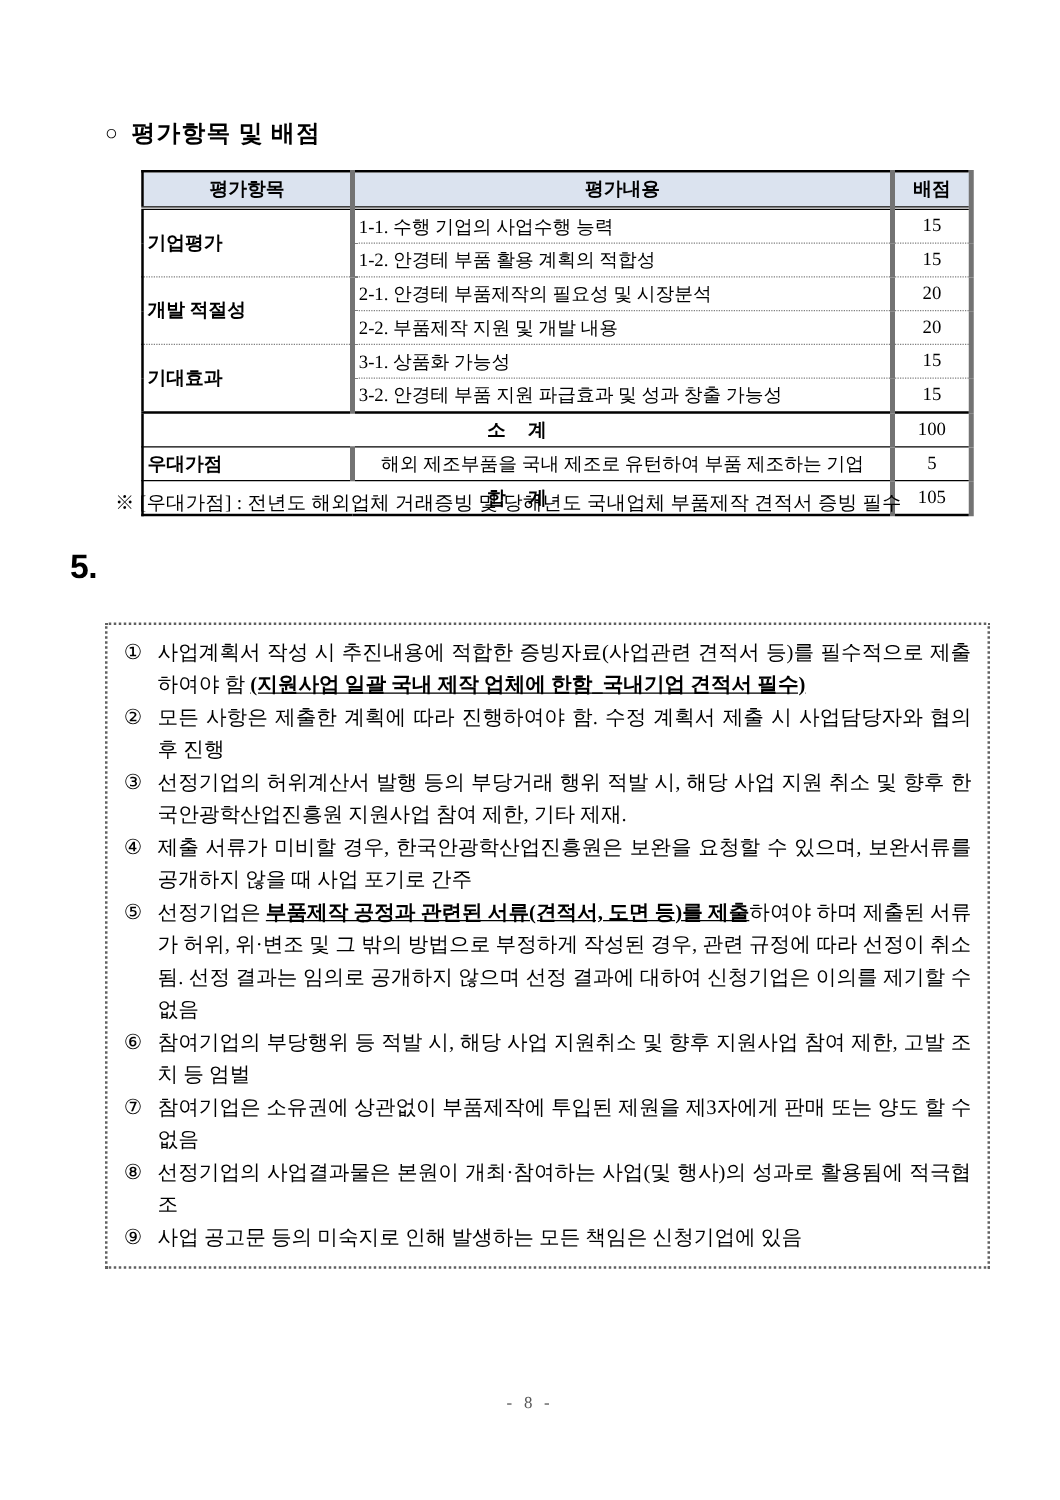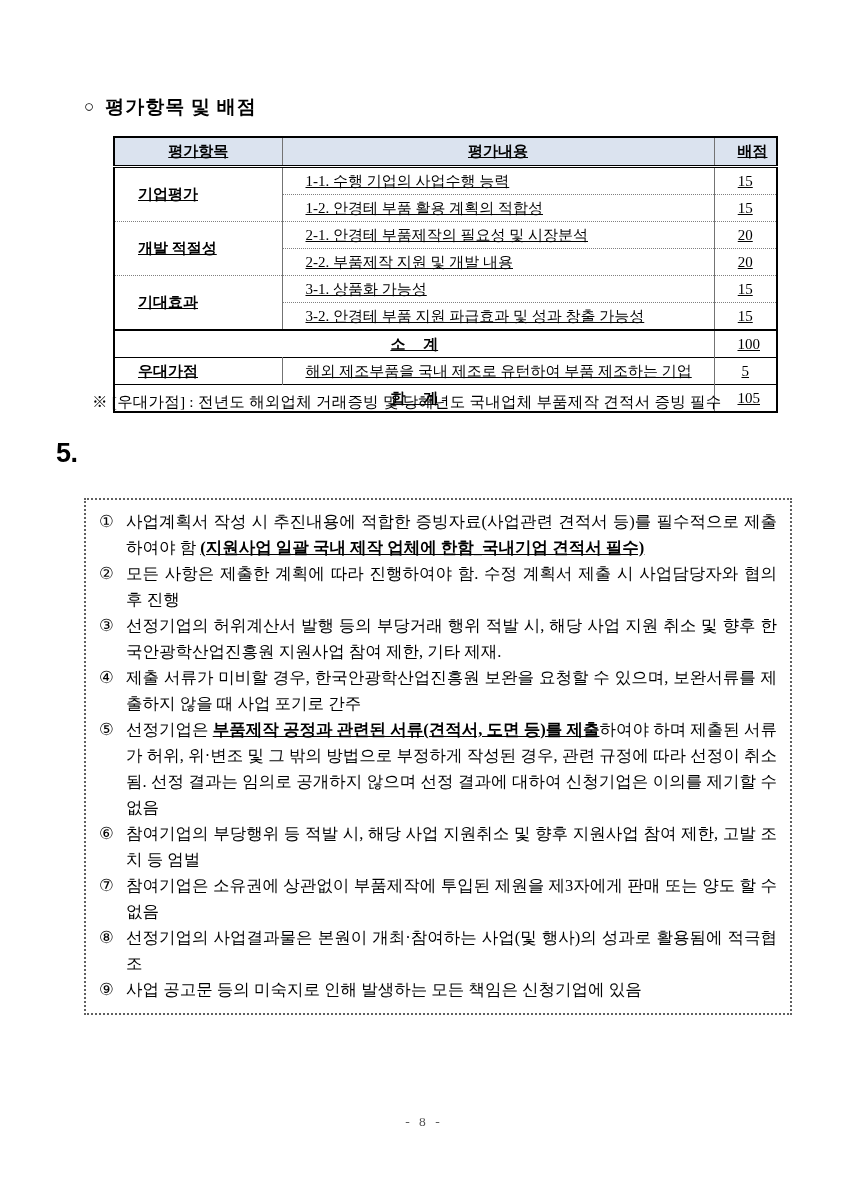--- a/index.html
+++ b/index.html
@@ -24,23 +24,23 @@
   
   table.eval {
     position: absolute; left: 113px; top: 136px;
     width: 663px;
     border-collapse: collapse;
     border: 2px solid #000;
     font-size: 15px;
     table-layout: fixed;
   }
   table.eval td, table.eval th {
-    border-left: 1px solid #000; border-right: 1px solid #737373;
-    height: 24px; padding: 1px 23px;
-    overflow: hidden; white-space: nowrap; text-decoration: underline;
+    border-left: 1px solid #000; border-right: 4px solid #737373;
+    height: 24px; padding: 1px 3px;
+    overflow: hidden; white-space: nowrap;
   }
   table.eval thead th {
     background: #dbe3ef;
     font-weight: bold;
     border-bottom: 3px double #000;
     text-align: center;
     height: 25px;
   }
   td.cat   { font-weight: bold; }
   td.label { text-align: left; padding-left: 10px; }
@@ -169,21 +169,21 @@
     <div class="notice">
       <span class="num">②</span>
       <span class="txt"><span>모든 사항은 제출한 계획에 따라 진행하여야 함. 수정 계획서 제출 시 사업담당자와 협의 후 진행</span><b></b><span></span></span>
     </div>
     <div class="notice">
       <span class="num">③</span>
       <span class="txt"><span>선정기업의 허위계산서 발행 등의 부당거래 행위 적발 시, 해당 사업 지원 취소 및 향후 한국안광학산업진흥원 지원사업 참여 제한, 기타 제재.</span><b></b><span></span></span>
     </div>
     <div class="notice">
       <span class="num">④</span>
-      <span class="txt"><span>제출 서류가 미비할 경우, 한국안광학산업진흥원 보완을 요청할 수 있으며, 보완서류를 제출하지 않을 때 사업 포기로 간주</span><b></b><span></span></span>
+      <span class="txt"><span>제출 서류가 미비할 경우, 한국안광학산업진흥원은 보완을 요청할 수 있으며, 보완서류를 공개하지 않을 때 사업 포기로 간주</span><b></b><span></span></span>
     </div>
     <div class="notice">
       <span class="num">⑤</span>
       <span class="txt"><span>선정기업은 </span><b>부품제작 공정과 관련된 서류(견적서, 도면 등)를 제출</b><span>하여야 하며 제출된 서류가 허위, 위·변조 및 그 밖의 방법으로 부정하게 작성된 경우, 관련 규정에 따라 선정이 취소됨. 선정 결과는 임의로 공개하지 않으며 선정 결과에 대하여 신청기업은 이의를 제기할 수 없음</span></span>
     </div>
     <div class="notice">
       <span class="num">⑥</span>
       <span class="txt"><span>참여기업의 부당행위 등 적발 시, 해당 사업 지원취소 및 향후 지원사업 참여 제한, 고발 조치 등 엄벌</span><b></b><span></span></span>
     </div>
     <div class="notice">

